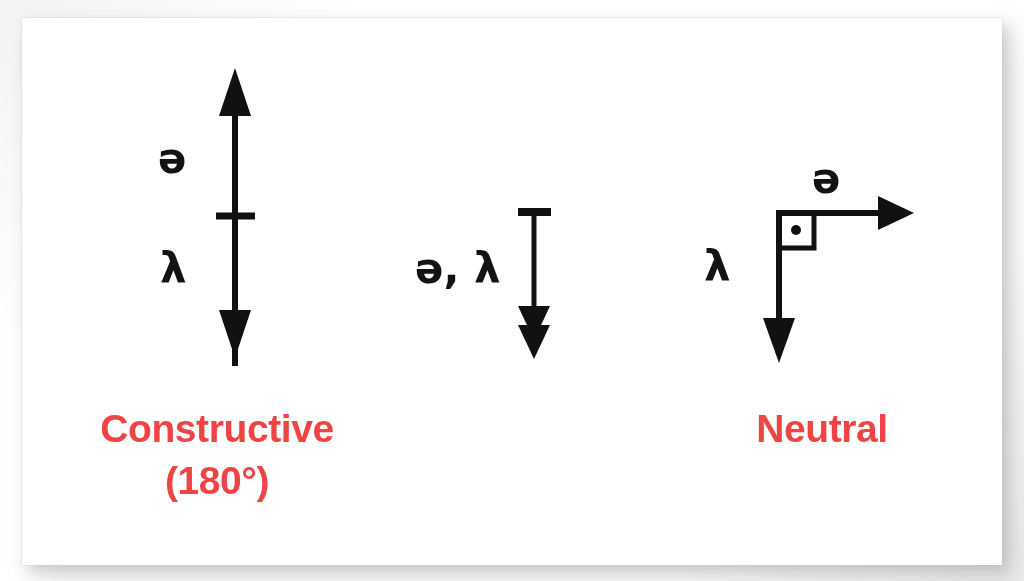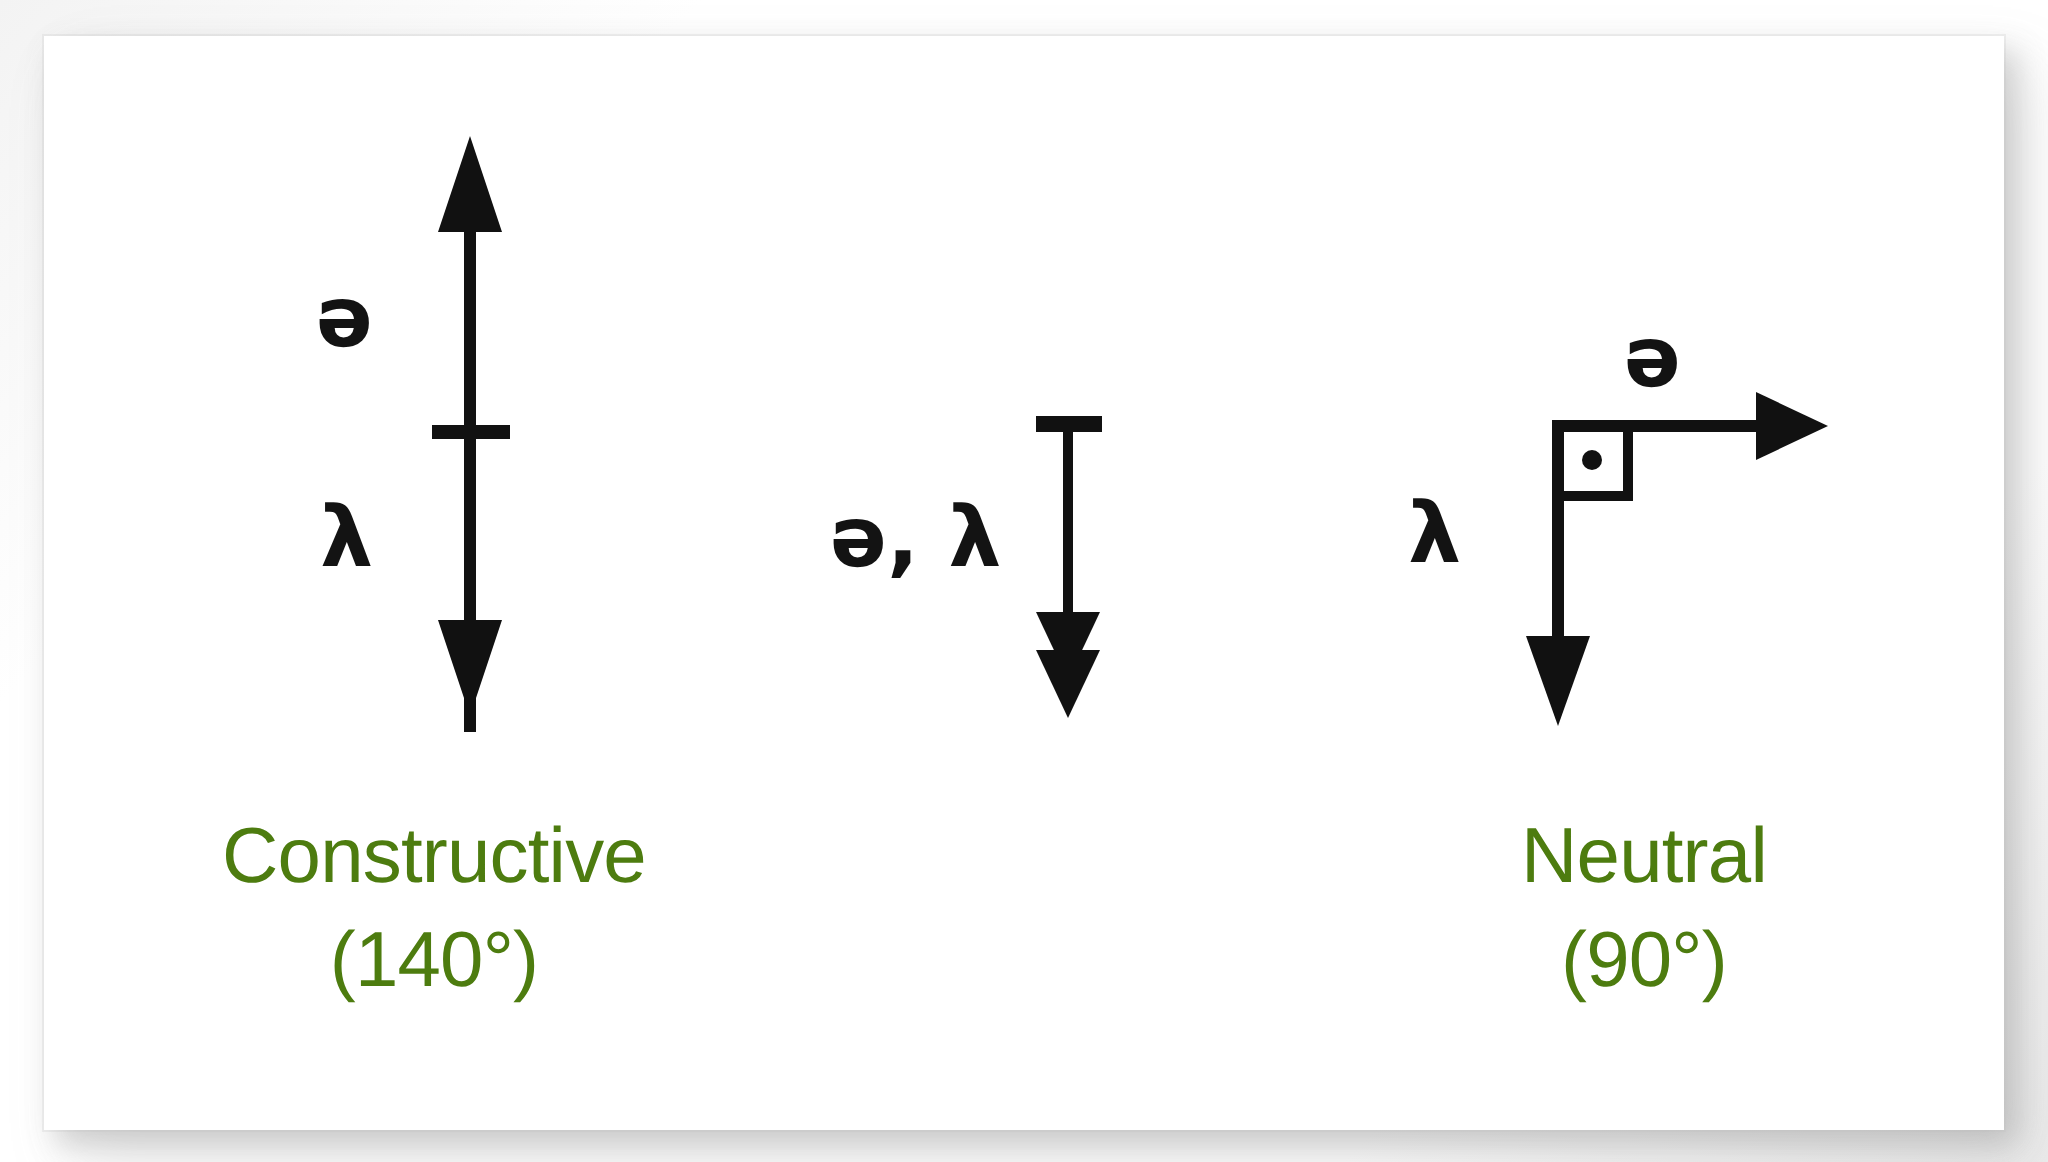--- a/index.html
+++ b/index.html
@@ -67,23 +67,23 @@
   .panel-art svg { display: block; }
   .art-abs { position: absolute; }
 
   
   .caption {
     position: absolute;
     left: 0;
     top: 385px;
     width: 100%;
     text-align: center;
-    color: #4d7c0f;
+    color: #ef4444;
     font-family: "Liberation Sans", sans-serif;
-    font-weight: normal;
+    font-weight: bold;
     font-size: 39px;
     line-height: 1.34;
     letter-spacing: -0.4px;
   }
   .caption-name { display: block; }
   .caption-angle { display: block; }
 
   
   .sym {
     position: absolute;
@@ -112,21 +112,21 @@
 
             <polygon points="183,340 199,292 167,292" fill="#111111"></polygon>
 
             <line x1="164" y1="198" x2="203" y2="198" stroke="#111111" stroke-width="7"></line>
           </svg>
           <span class="sym art-abs" style="left:106px; top:120px;">ə</span>
           <span class="sym art-abs" style="left:108px; top:230px;">λ</span>
         </div>
         <div class="caption">
           <span class="caption-name">Constructive</span>
-          <span class="caption-angle">(140°)</span>
+          <span class="caption-angle">(180°)</span>
         </div>
       </div>
 
       <div class="panel" id="panel-destructive">
         <div class="panel-art">
           <svg width="290" height="380" viewBox="0 0 290 380">
 
             <line x1="141" y1="194" x2="174" y2="194" stroke="#111111" stroke-width="8"></line>
 
             <line x1="157" y1="194" x2="157" y2="300" stroke="#111111" stroke-width="5"></line>
@@ -152,19 +152,18 @@
 
             <rect x="117" y="195" width="35" height="35" fill="none" stroke="#111111" stroke-width="5"></rect>
 
             <circle cx="134" cy="212" r="5" fill="#111111"></circle>
           </svg>
           <span class="sym art-abs" style="left:150px; top:140px;">ə</span>
           <span class="sym art-abs" style="left:42px; top:228px;">λ</span>
         </div>
         <div class="caption">
           <span class="caption-name">Neutral</span>
-          <span class="caption-angle">(90°)</span>
         </div>
       </div>
 
     </div>
   </div>
 </div>
 
 </body></html>

